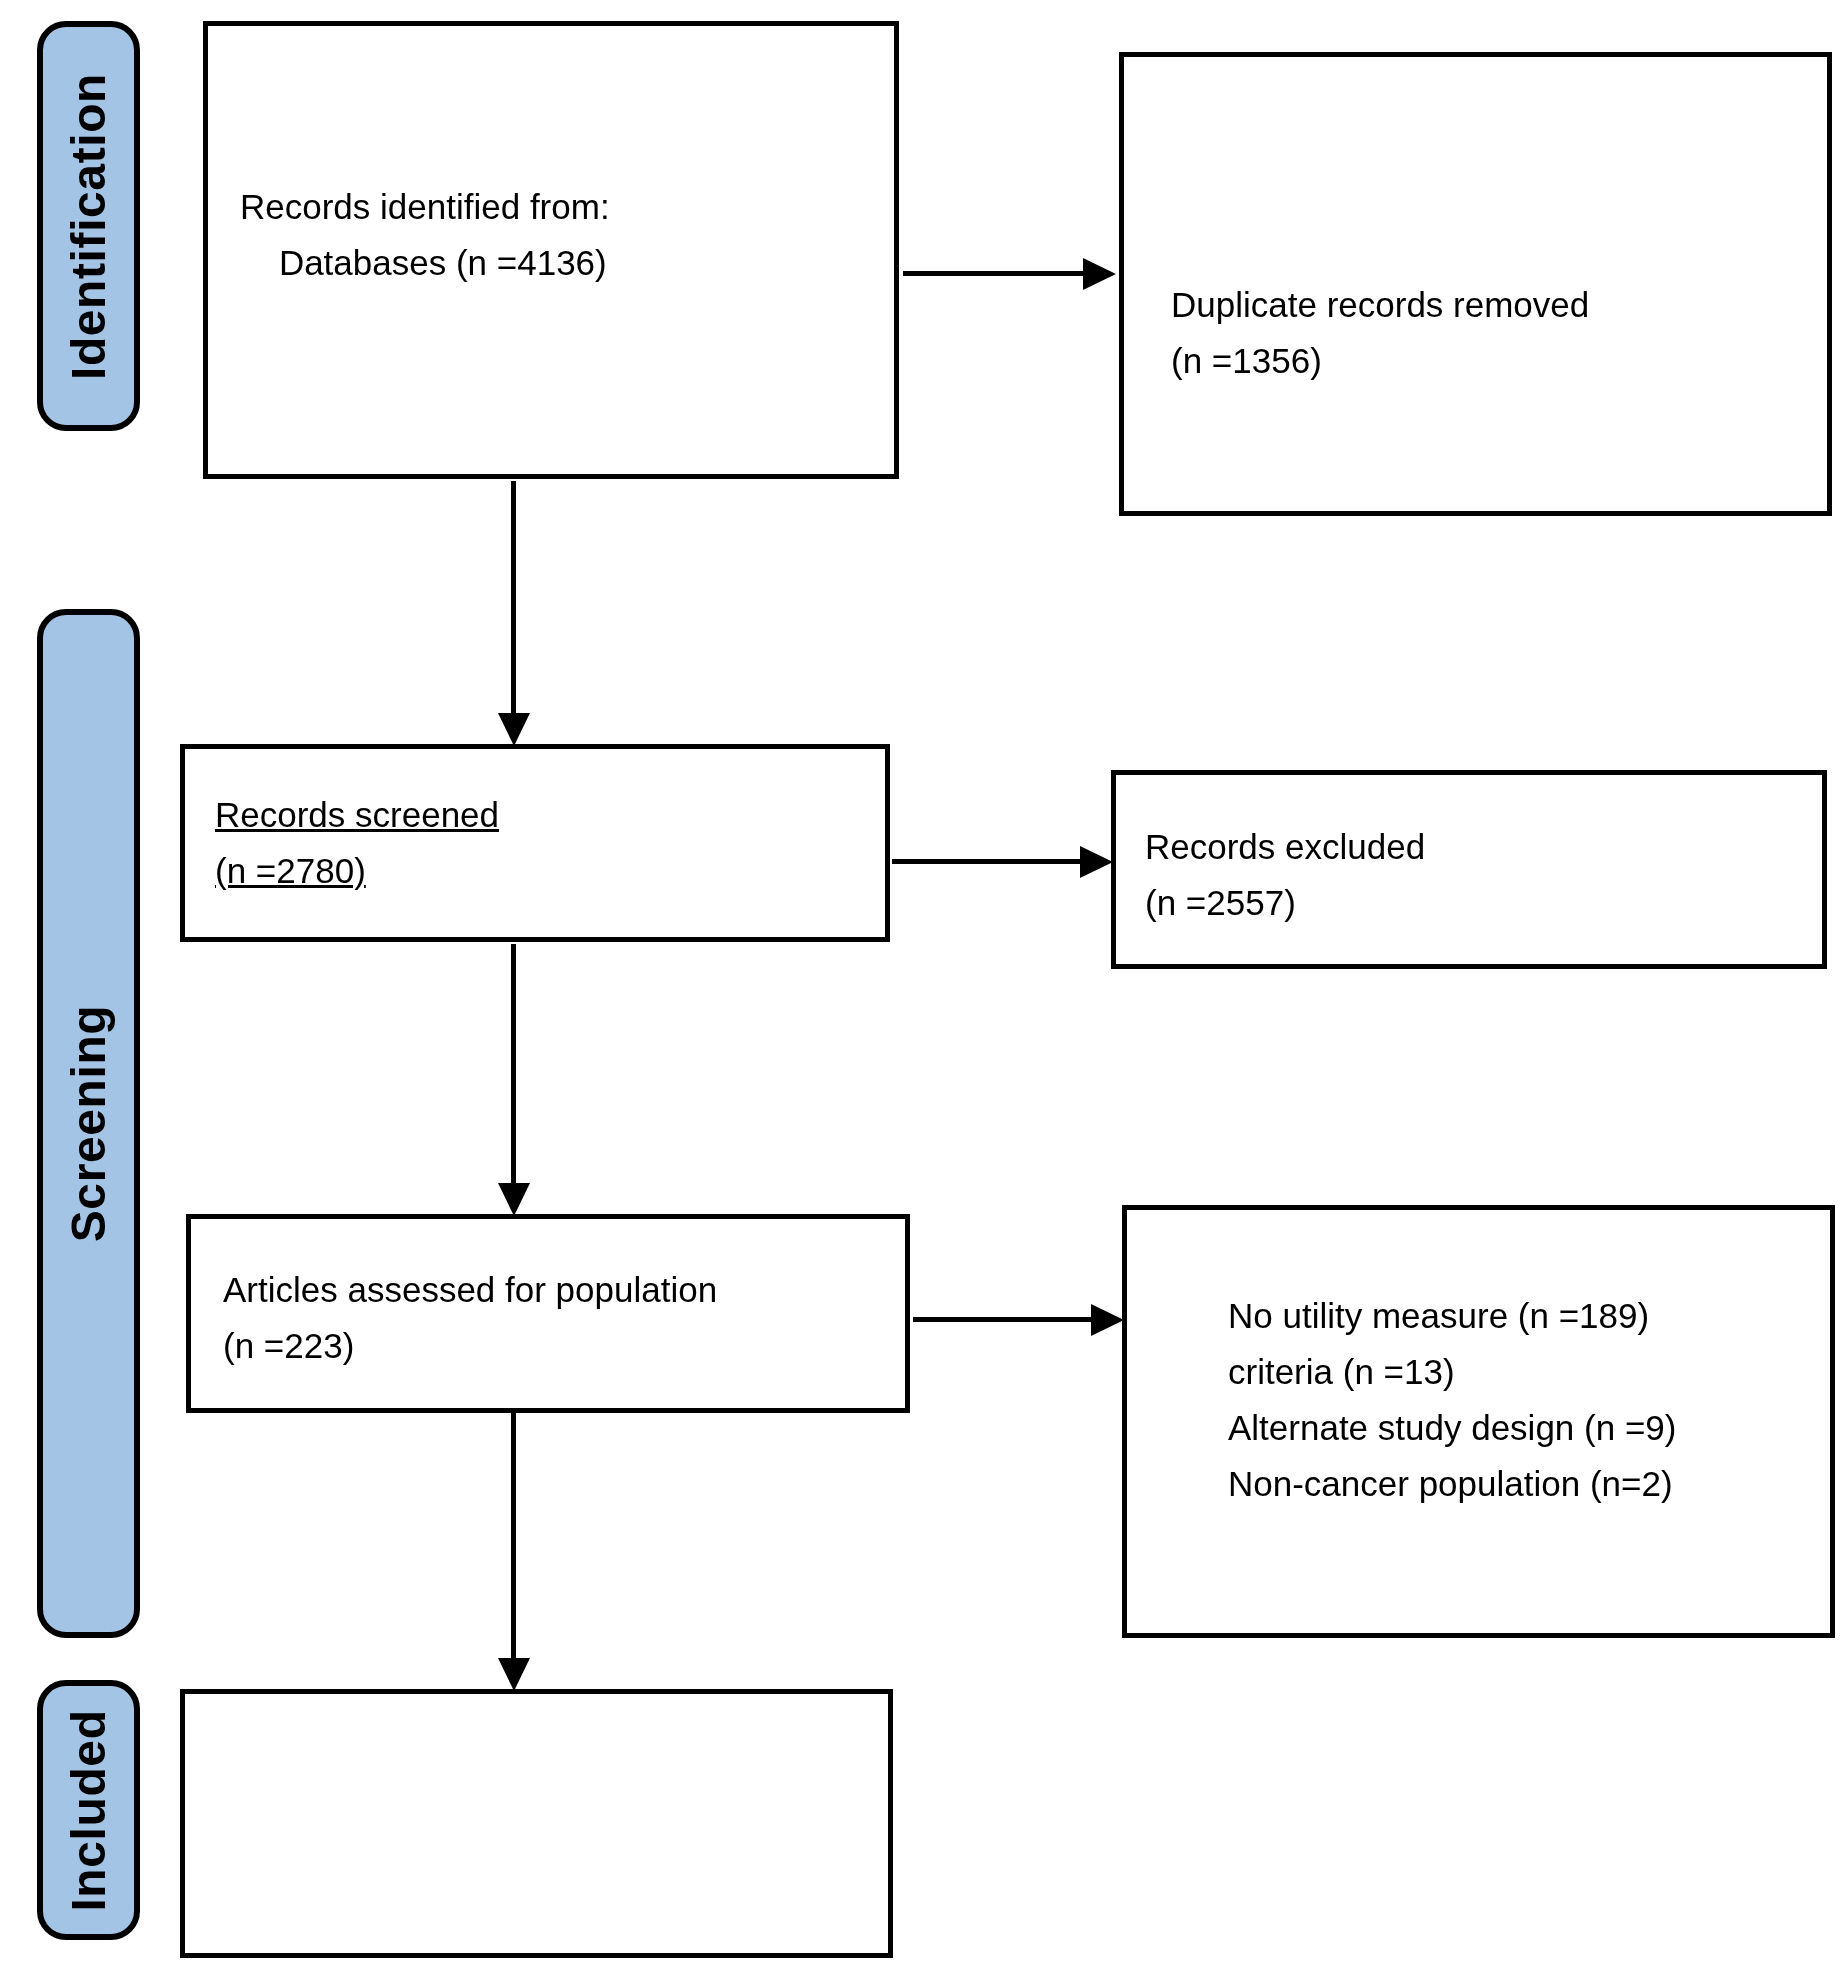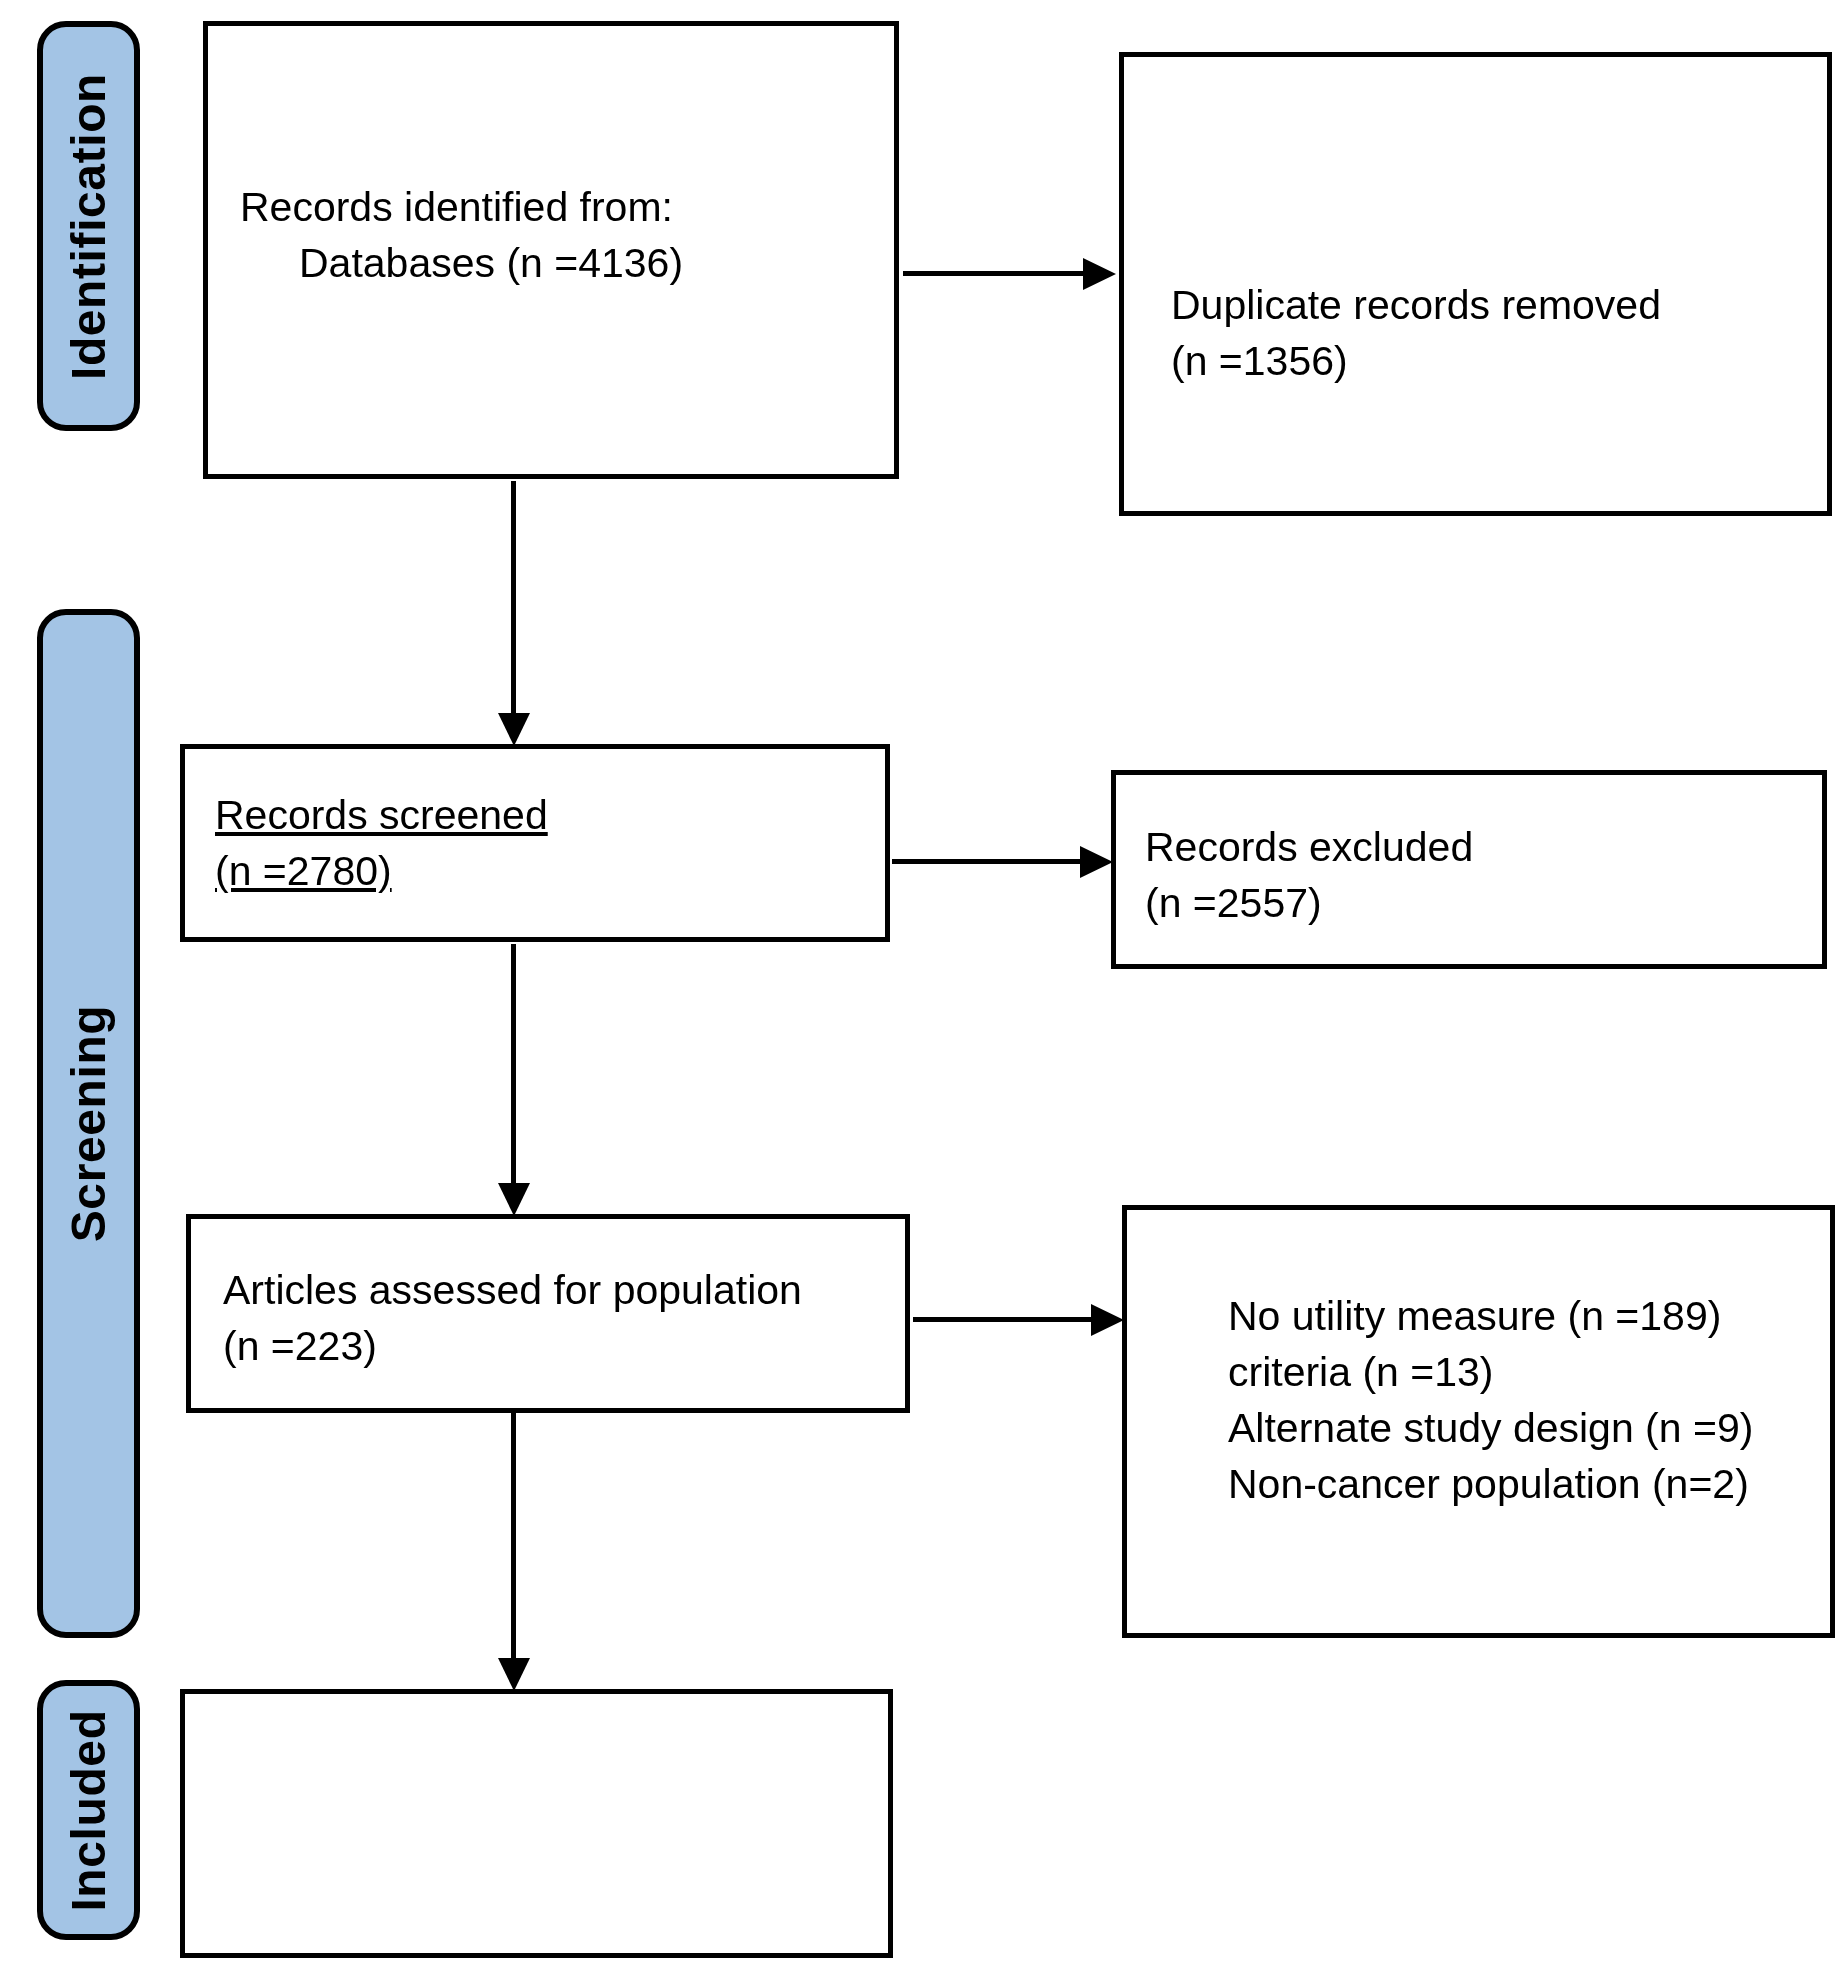--- a/index.html
+++ b/index.html
@@ -36,26 +36,26 @@
   }
   
   .fbox {
     position: absolute;
     background: #ffffff;
     border: 5.2px solid #000000;
     box-sizing: border-box;
   }
   .btext {
     position: absolute;
-    font-size: 41px;
+    font-size: 35px;
     line-height: 56px;
     white-space: nowrap;
   }
   .btext span { display: block; }
-  .indent-120 { margin-left: 59px; }
+  .indent-120 { margin-left: 36px; text-align: center; }
   .indent-115 { margin-left: 66px; }
   
   .aline {
     position: absolute;
     background: #000000;
   }
   .head-right {
     position: absolute;
     width: 0; height: 0;
     border-top: 16px solid transparent;

